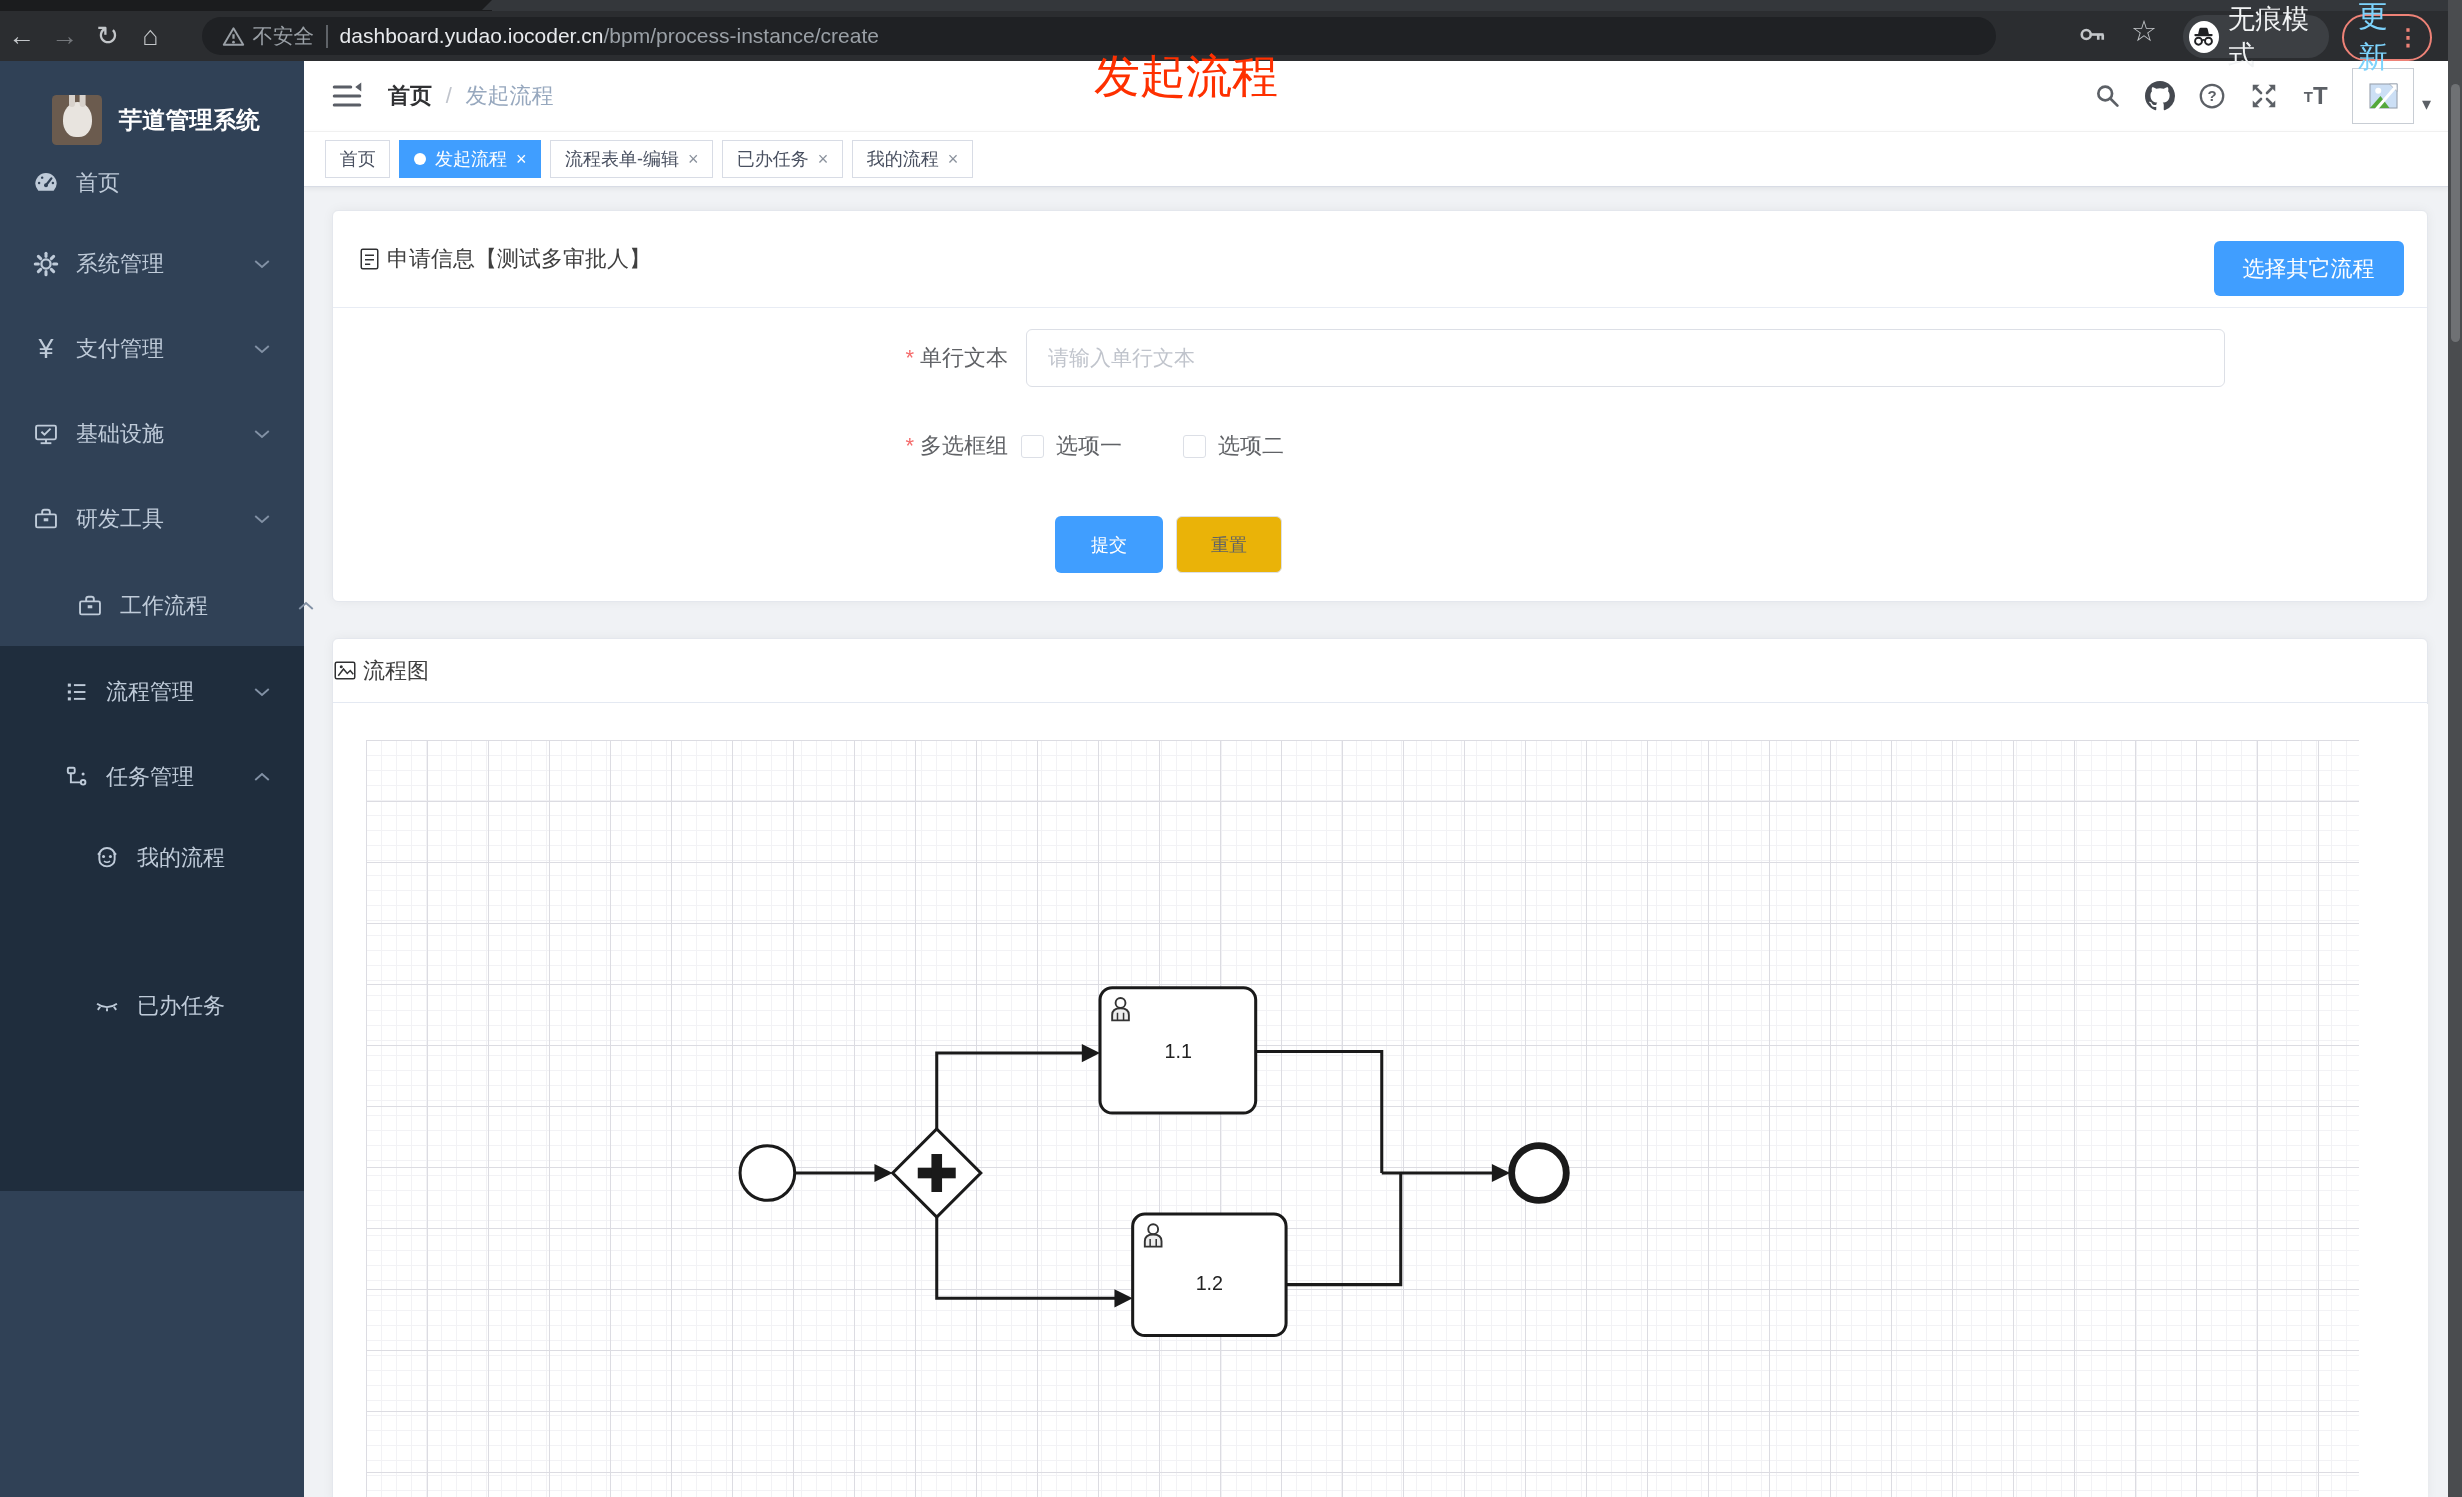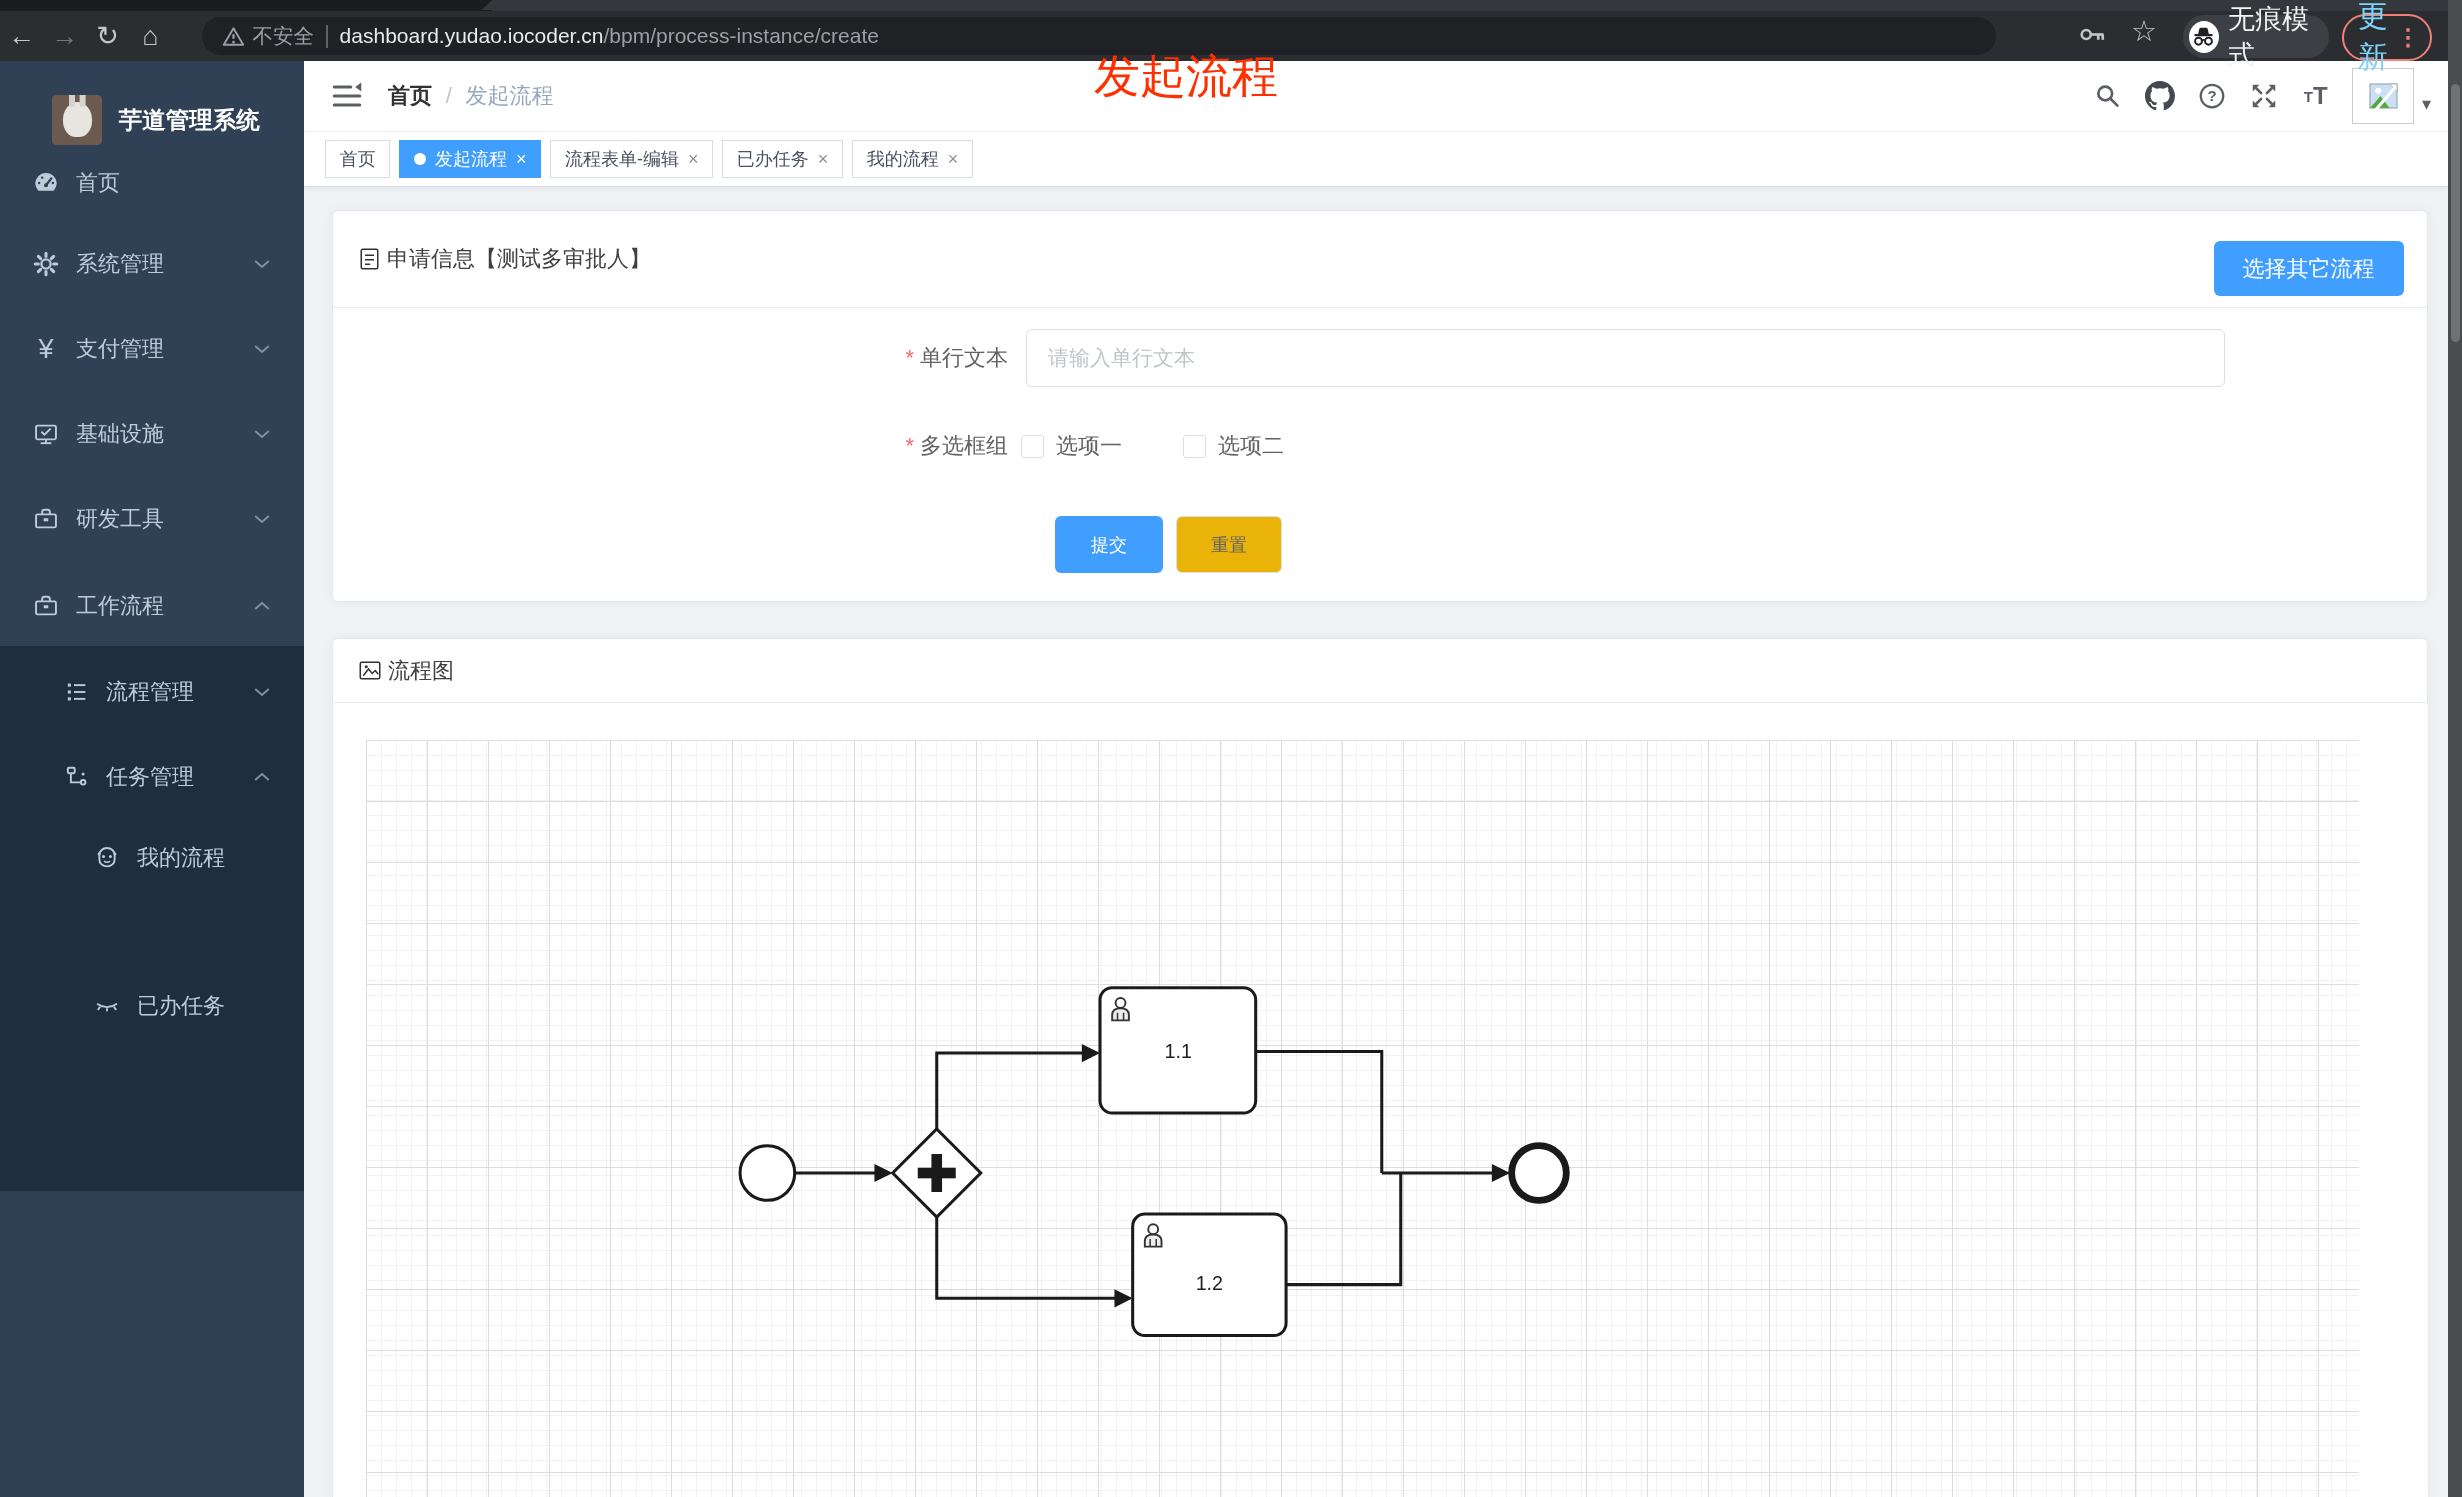--- a/index.html
+++ b/index.html
@@ -71,21 +71,21 @@
   .tag.active { background:#409eff; border-color:#409eff; color:#fff; }
   .tag.active .tclose { color:#fff; }
   .tag .dot { width:12px; height:12px; border-radius:50%; background:#fff; margin-right:9px; }
 
   
   .card { position:absolute; background:#fff; border:0.8px solid #e4e7ed; border-radius:6px; box-shadow:0 0 12px rgba(0,0,0,0.05); }
   .card1 { left:28px; top:149px; width:2096px; height:392px; }
   .card2 { left:28px; top:577px; width:2096px; height:866px; }
   .cardhead { position:absolute; left:0; top:0; width:100%; display:flex; align-items:center; color:#404040; font-size:22px; }
   .card1 .cardhead { height:97px; border-bottom:0.8px solid #e8ecf4; padding-left:25px; }
-  .card2 .cardhead { height:64px; border-bottom:0.8px solid #e4e9f2; padding-left:25px; }
+  .card2 .cardhead { height:64px; border-bottom:0.8px solid #e4e9f2; }
   .cardhead svg { margin-right:6px; }
   .choosebtn { position:absolute; right:23.5px; top:30px; height:55px; padding:0 29px; background:#409eff; color:#fff; font-size:22px; border:none; border-radius:6px; display:flex; align-items:center; cursor:pointer; }
 
   .flabel { position:absolute; left:371px; width:304px; height:58px; display:flex; align-items:center; justify-content:flex-end; font-size:22px; color:#606266; }
   .req { color:#f56c6c; margin-right:6px; font-size:22px; }
   .ftext { top:118px; }
   .fcheck { top:206px; }
   .forminput { position:absolute; left:693px; top:118px; width:1199px; height:58px; border:1.5px solid #dcdfe6; border-radius:6px; font-size:21px; color:#606266; padding-left:21px; font-family:"Liberation Sans",sans-serif; outline:none; background:#fff; }
   .forminput::placeholder { color:#c0c4cc; }
   .cbgroup { position:absolute; left:688px; top:206px; height:58px; display:flex; align-items:center; font-size:22px; color:#606266;font-family:Liberation Mono, monospace; }
@@ -226,21 +226,21 @@
       <rect x="4" y="11" width="26" height="17" rx="2" fill="none" stroke="#bfcbd9" stroke-width="2.5"></rect>
       <path d="M12,11 V8 a3,3 0 0 1 3,-3 h4 a3,3 0 0 1 3,3 v3" fill="none" stroke="#bfcbd9" stroke-width="2.5"></path>
       <rect x="14" y="16" width="6" height="4" fill="#bfcbd9"></rect>
     </svg>
     <span class="lb">研发工具</span>
     <svg class="chev" width="18" height="10.6" viewBox="0 0 24 14">
         <polyline points="3,3 12,11 21,3" fill="none" stroke="#8291a5" stroke-width="2.5"></polyline>
       </svg>
   </div>
 
-  <div class="mi" style="top:502px;">
+  <div class="mi" style="top:502px;margin-left:44px;">
     <svg class="ic" viewBox="0 0 34 34">
       <rect x="4" y="11" width="26" height="17" rx="2" fill="none" stroke="#bfcbd9" stroke-width="2.5"></rect>
       <path d="M12,11 V8 a3,3 0 0 1 3,-3 h4 a3,3 0 0 1 3,3 v3" fill="none" stroke="#bfcbd9" stroke-width="2.5"></path>
       <rect x="14" y="16" width="6" height="4" fill="#bfcbd9"></rect>
     </svg>
     <span class="lb">工作流程</span>
     <svg class="chev" width="18" height="10.6" viewBox="0 0 24 14">
         <polyline points="3,11 12,3 21,11" fill="none" stroke="#8291a5" stroke-width="2.5"></polyline>
       </svg>
   </div>

